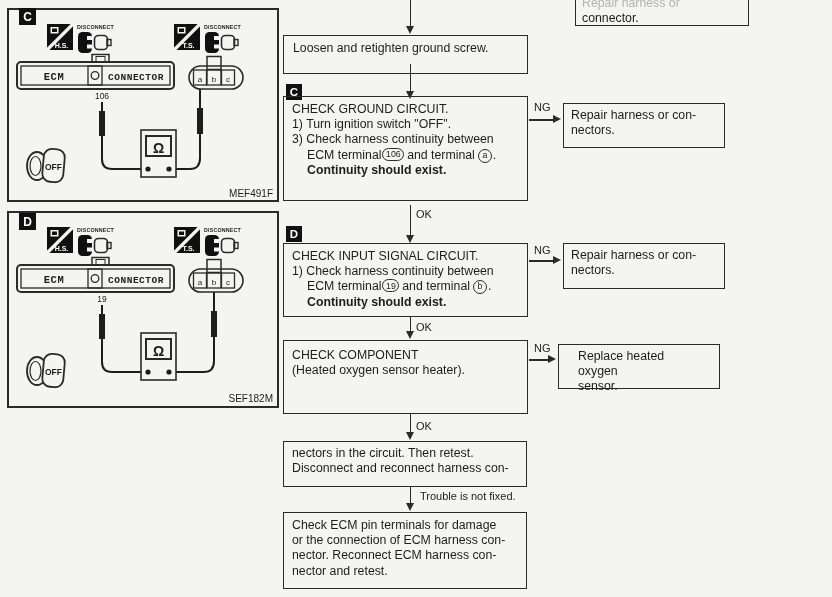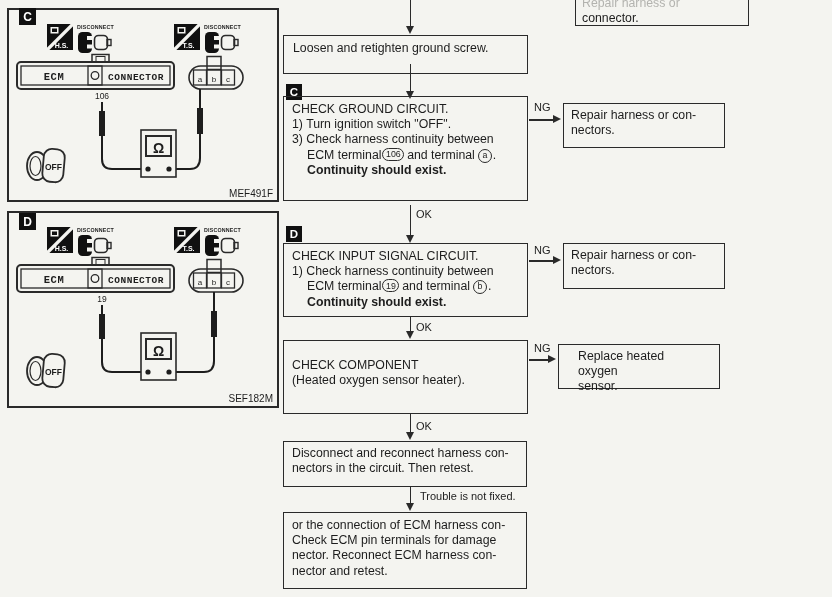--- a/index.html
+++ b/index.html
@@ -255,47 +255,47 @@
 
   <div class="box" style="left:563px;top:243px;width:162px;height:46px;padding:4px 7px;">
     <div>Repair harness or con-</div>
     <div>nectors.</div>
   </div>
 
   <div class="lbl" style="left:416px;top:320px;">OK</div>
   <div class="av" style="left:409.5px;top:317px;height:14px;"></div>
   <div class="ah-d" style="left:405.7px;top:331px;"></div>
 
-  <div class="box" style="left:283px;top:340px;width:245px;height:74px;padding:17px 8px;">
+  <div class="box" style="left:283px;top:340px;width:245px;height:74px;padding:7px 8px;">
     <div>CHECK COMPONENT</div>
     <div>(Heated oxygen sensor heater).</div>
   </div>
 
   <div class="lbl" style="left:534px;top:341px;">NG</div>
   <div class="hl" style="left:529px;top:359px;width:20px;"></div>
   <div class="ah-r" style="left:548px;top:355px;"></div>
 
   <div class="box" style="left:558px;top:344px;width:162px;height:45px;padding:4px 19px;">
     <div>Replace heated oxygen</div>
     <div>sensor.</div>
   </div>
 
   <div class="lbl" style="left:416px;top:419px;">OK</div>
   <div class="av" style="left:409.5px;top:414px;height:18px;"></div>
   <div class="ah-d" style="left:405.7px;top:432px;"></div>
 
   <div class="box" style="left:283px;top:441px;width:244px;height:46px;padding:4px 8px;">
+    <div>nectors in the circuit. Then retest.</div>
     <div>Disconnect and reconnect harness con-</div>
-    <div>nectors in the circuit. Then retest.</div>
   </div>
 
   <div class="av" style="left:409.5px;top:487px;height:16px;"></div>
   <div class="ah-d" style="left:405.7px;top:503px;"></div>
   <div class="lbl" style="left:420px;top:489px;">Trouble is not fixed.</div>
 
   <div class="box" style="left:283px;top:512px;width:244px;height:77px;padding:5px 8px;">
+    <div>Check ECM pin terminals for damage</div>
     <div>or the connection of ECM harness con-</div>
-    <div>Check ECM pin terminals for damage</div>
     <div>nector. Reconnect ECM harness con-</div>
     <div>nector and retest.</div>
   </div>
 
 </div>
 
 </body></html>

